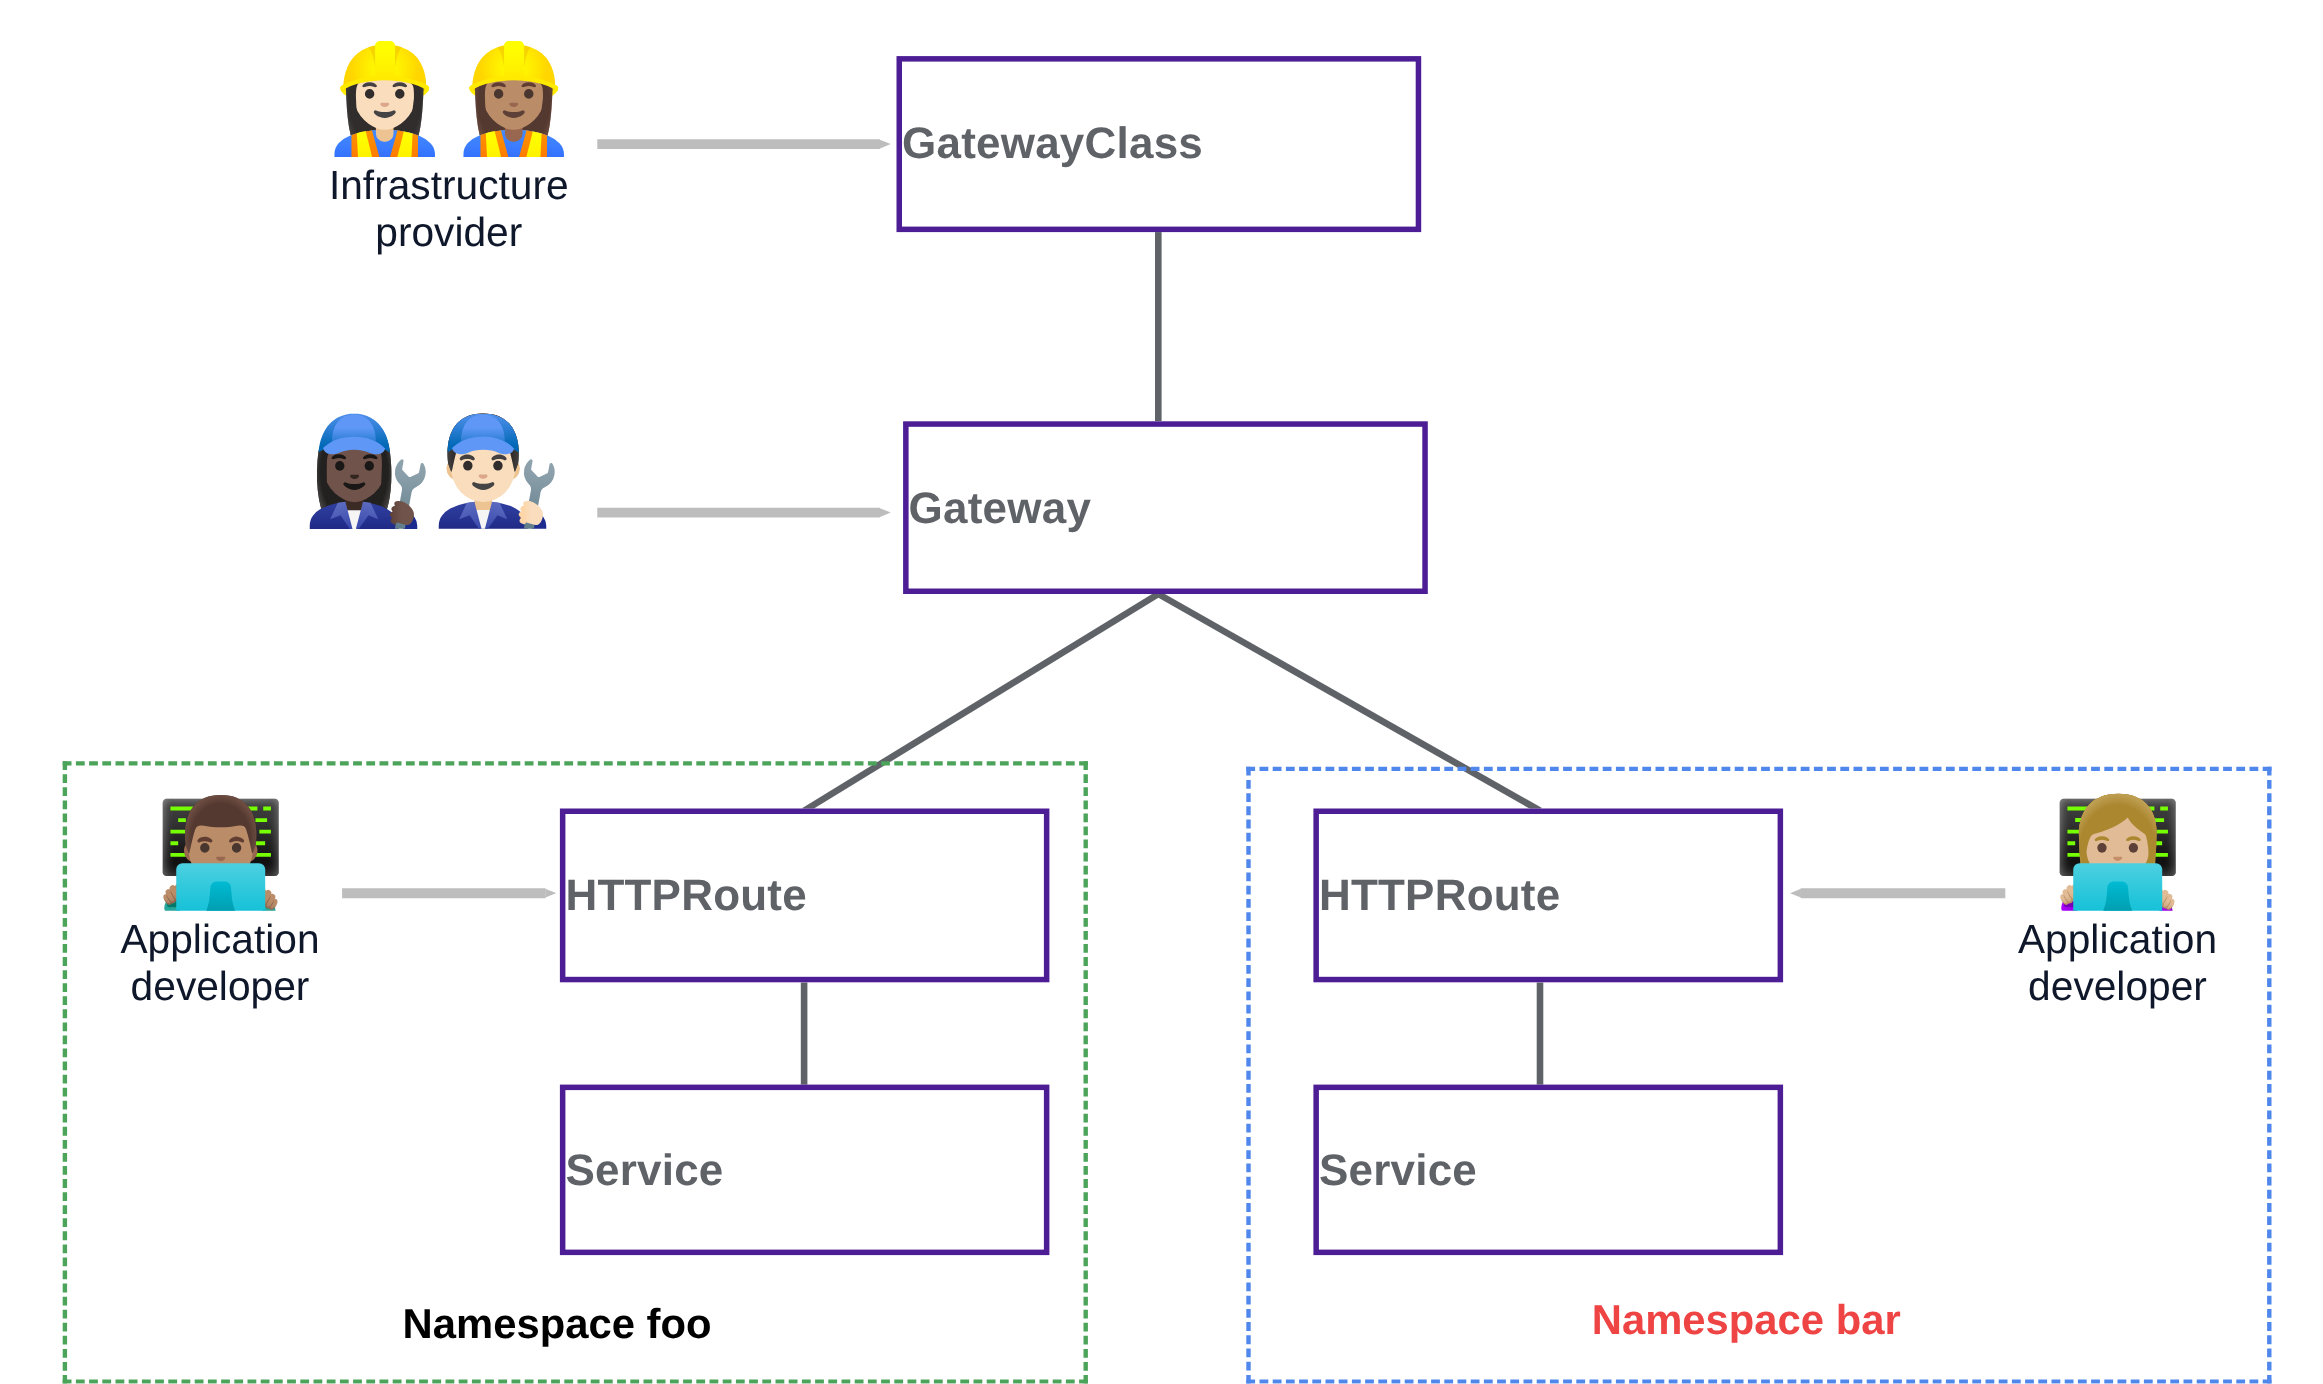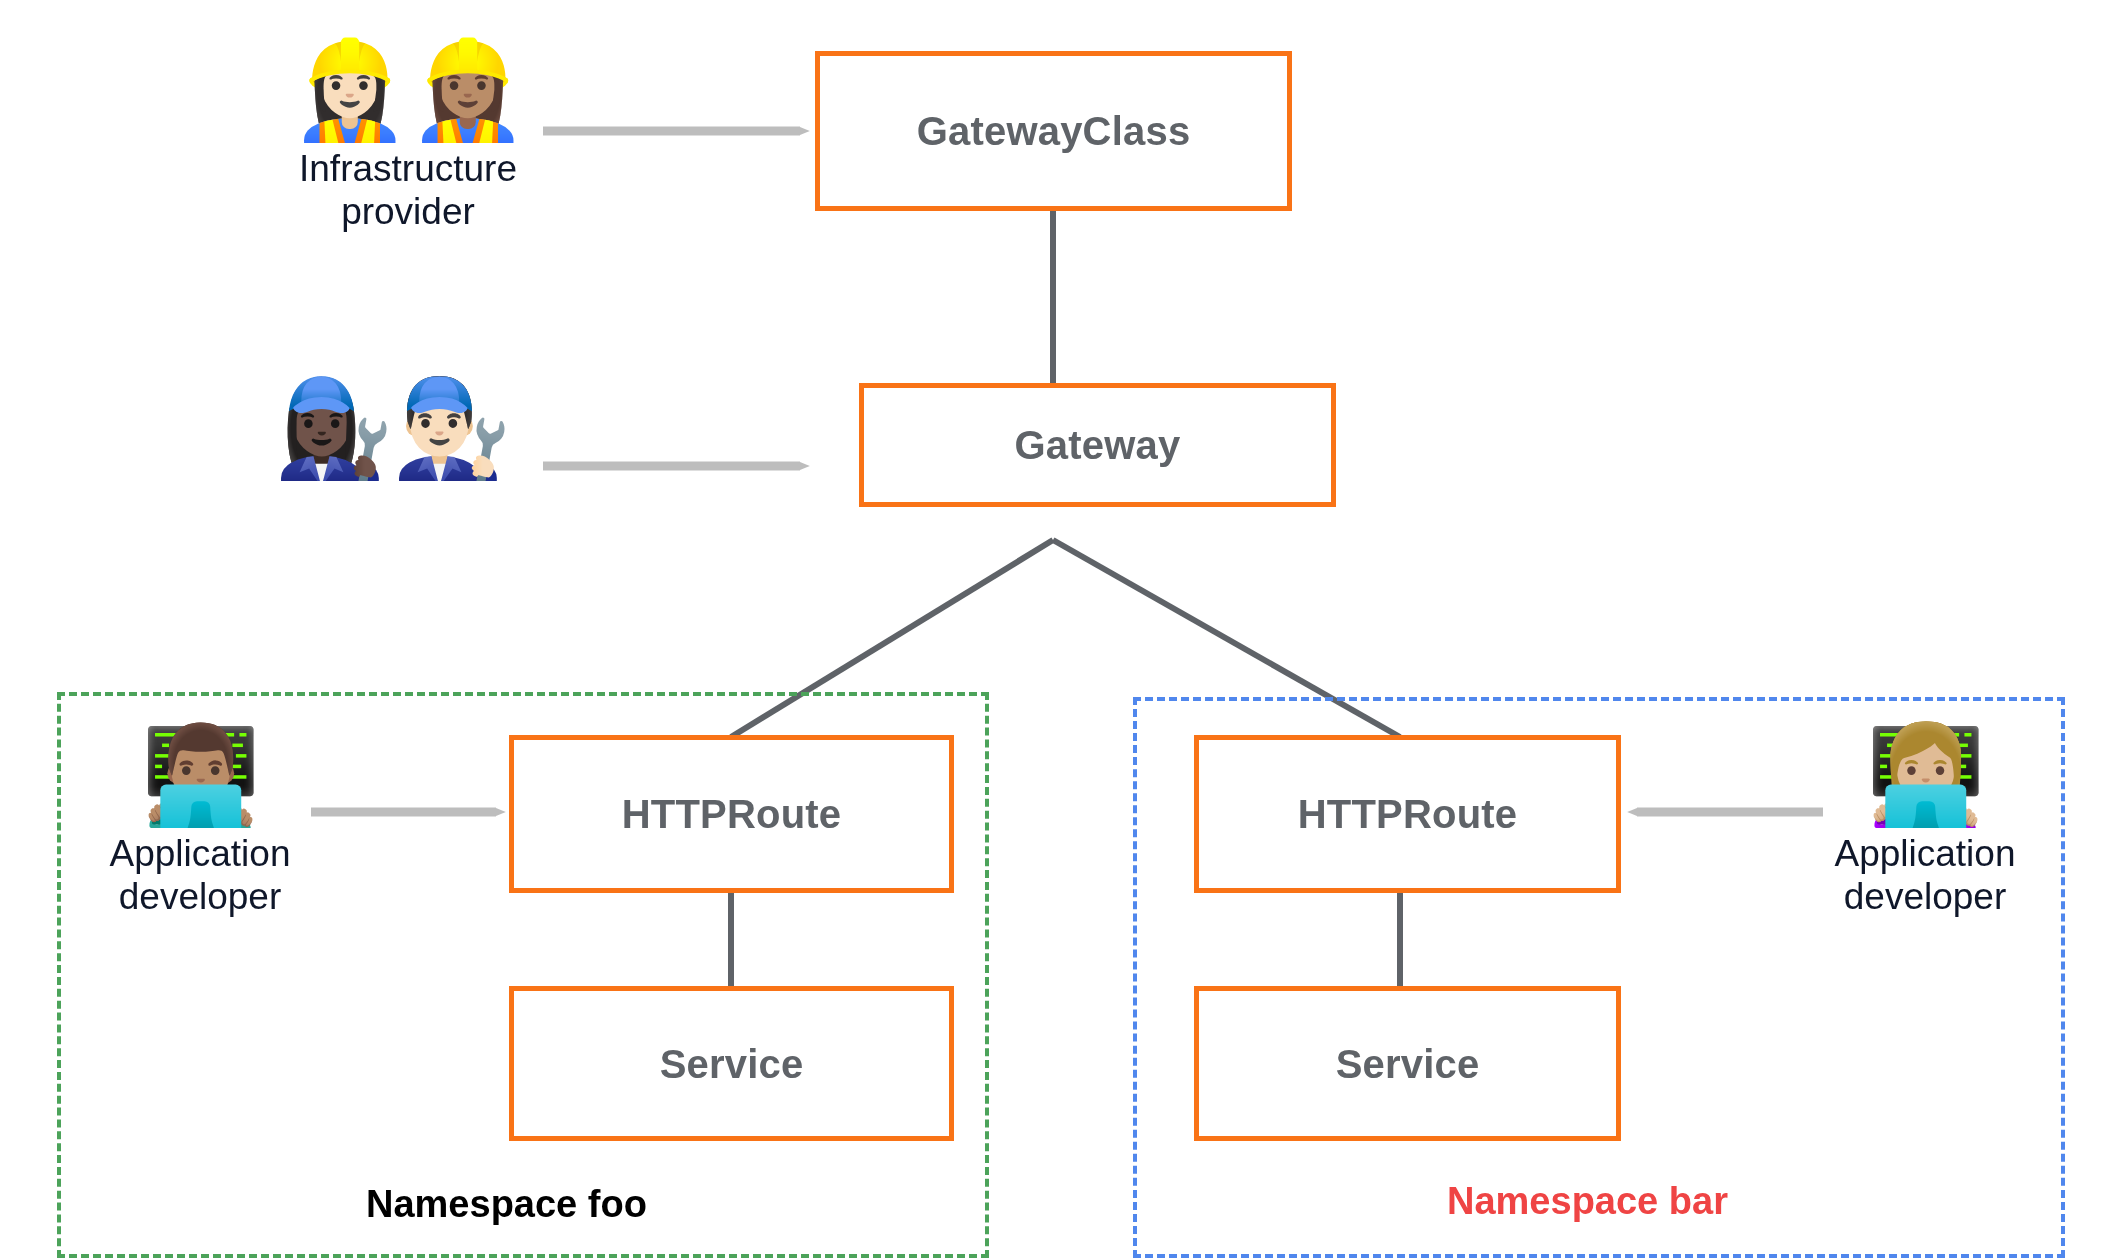--- a/index.html
+++ b/index.html
@@ -24,25 +24,25 @@
     top: 0;
     width: 2112px;
     height: 1258px;
     pointer-events: none;
   }
 
   
   .res-box {
     position: absolute;
     box-sizing: border-box;
-    border: 5px solid #f97316;
+    border: 5px solid #4c1d95;
     background: #ffffff;
     display: flex;
     align-items: center;
-    justify-content: center;
+    justify-content: flex-start;
   }
   .res-box .res-label {
     font-size: 40px;
     font-weight: bold;
     color: #5F6368;
     letter-spacing: 0.2px;
     line-height: 1;
     white-space: nowrap;
   }
 
@@ -126,21 +126,21 @@
   <div class="namespace" style="left:57px; top:692px; width:932px; height:566px;"></div>
   <div class="ns-label" style="left:366px; top:1183px;">Namespace foo</div>
 
   <div class="namespace blue" style="left:1133px; top:697px; width:932px; height:561px;"></div>
   <div class="ns-label blue" style="left:1447px; top:1180px;">Namespace bar</div>
 
   <div class="res-box" style="left:815px; top:51px; width:477px; height:160px;">
     <span class="res-label">GatewayClass</span>
   </div>
 
-  <div class="res-box" style="left:859px; top:383px; width:477px; height:124px;">
+  <div class="res-box" style="left:821px; top:383px; width:477px; height:157px;">
     <span class="res-label">Gateway</span>
   </div>
 
   <div class="res-box" style="left:509px; top:735px; width:445px; height:158px;">
     <span class="res-label">HTTPRoute</span>
   </div>
 
   <div class="res-box" style="left:509px; top:986px; width:445px; height:155px;">
     <span class="res-label">Service</span>
   </div>

